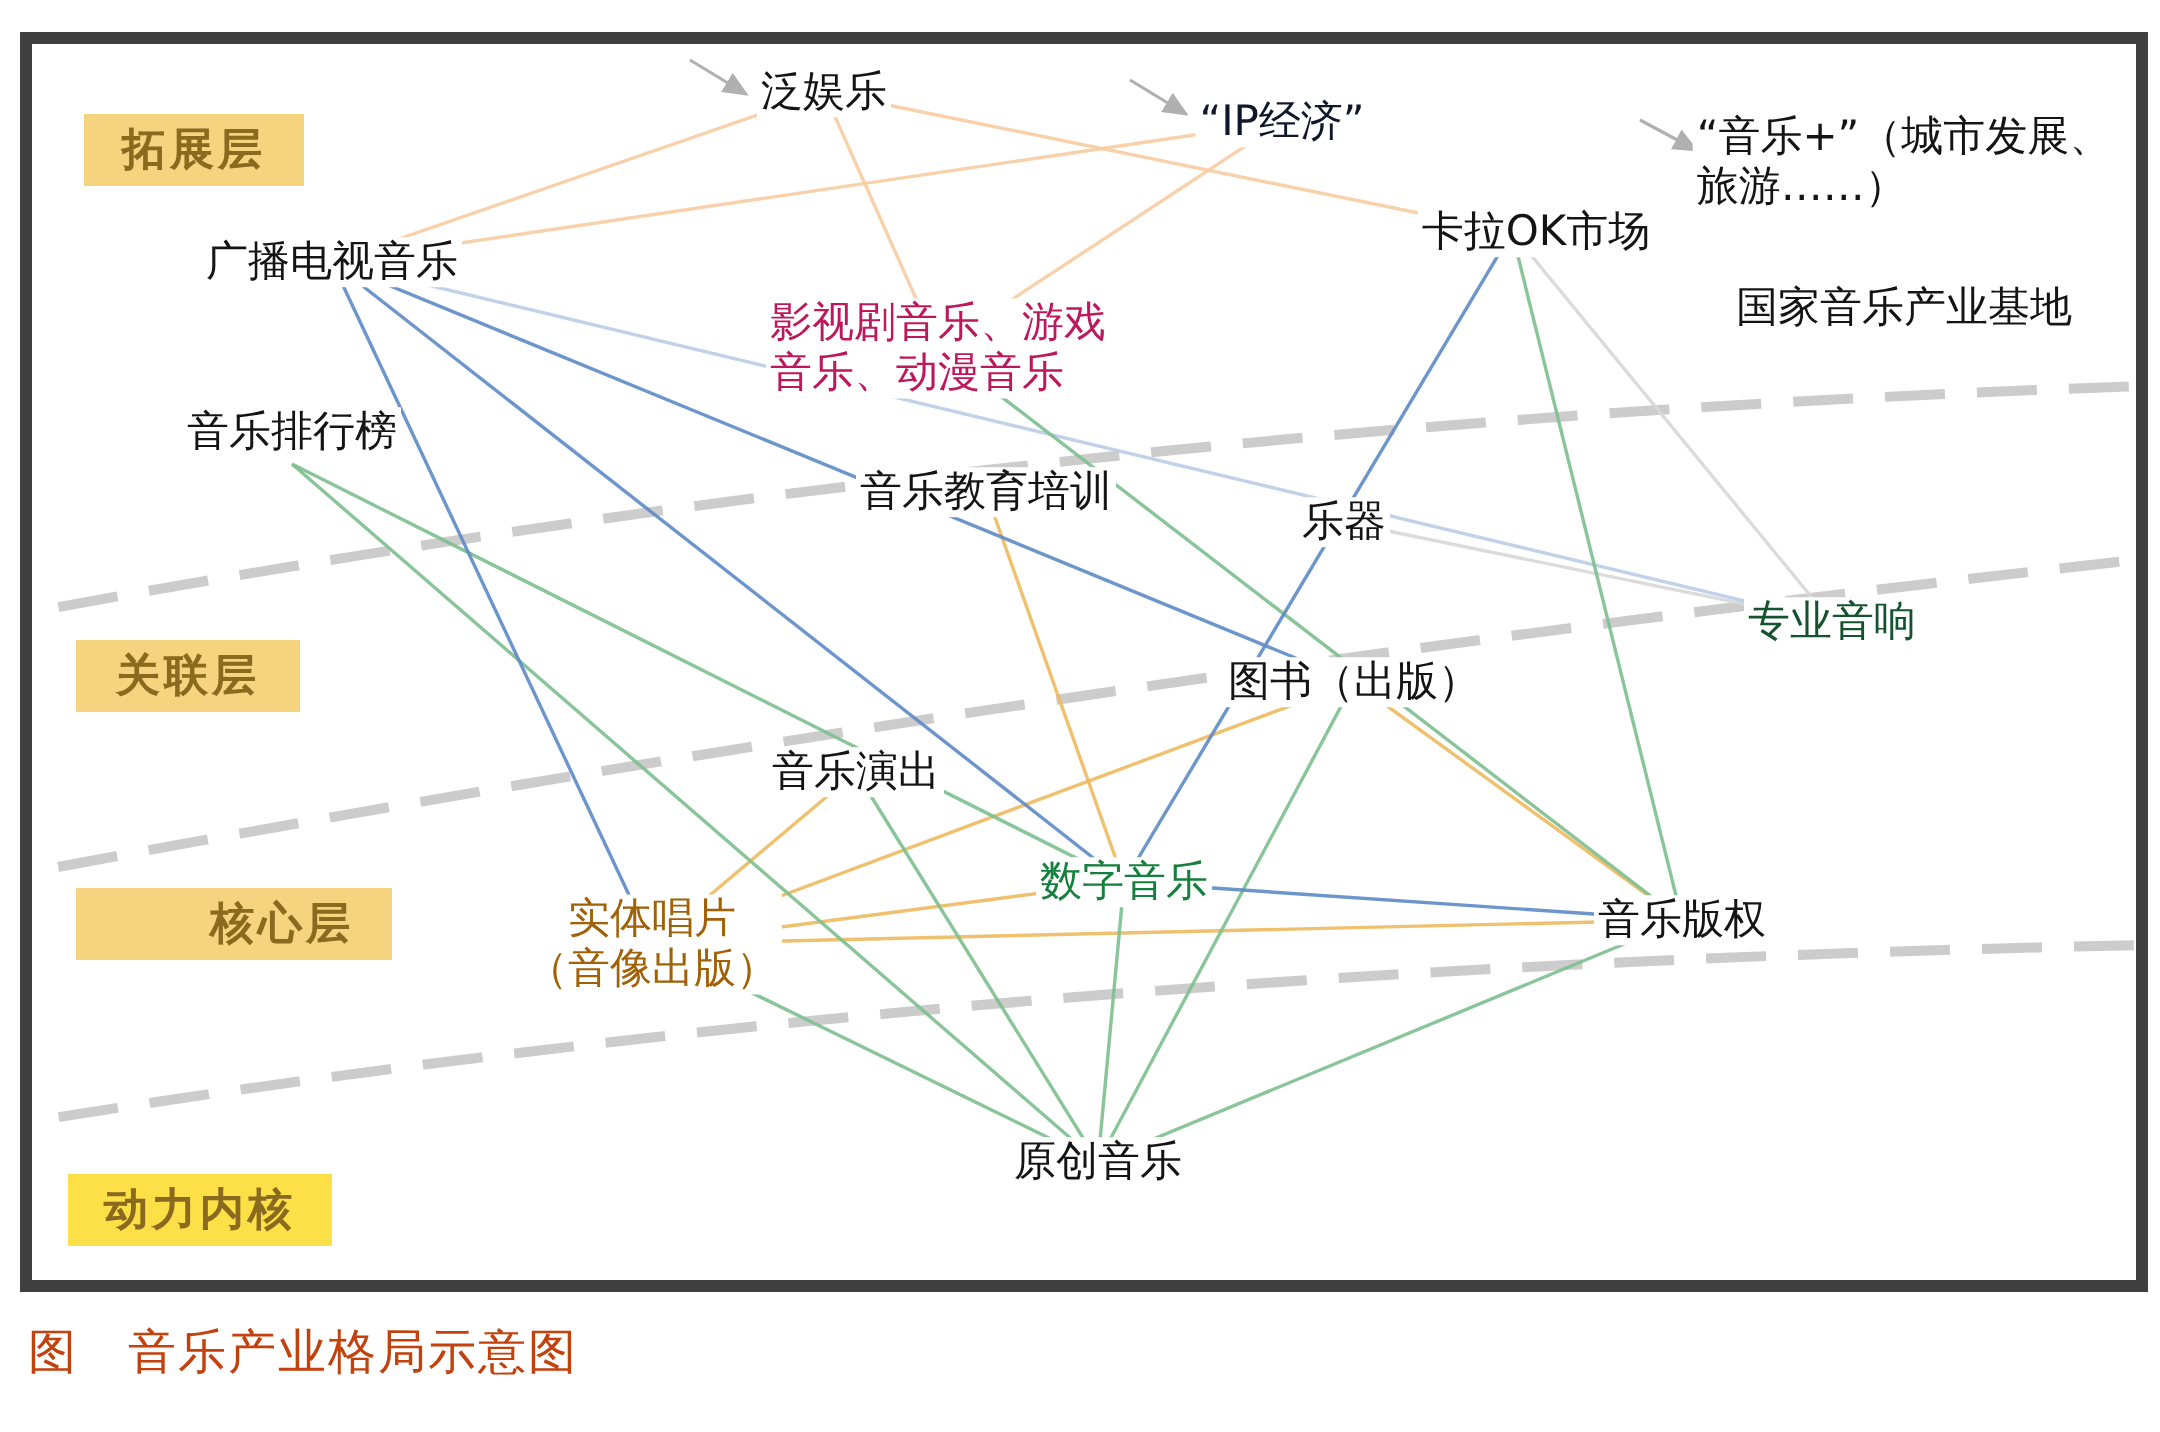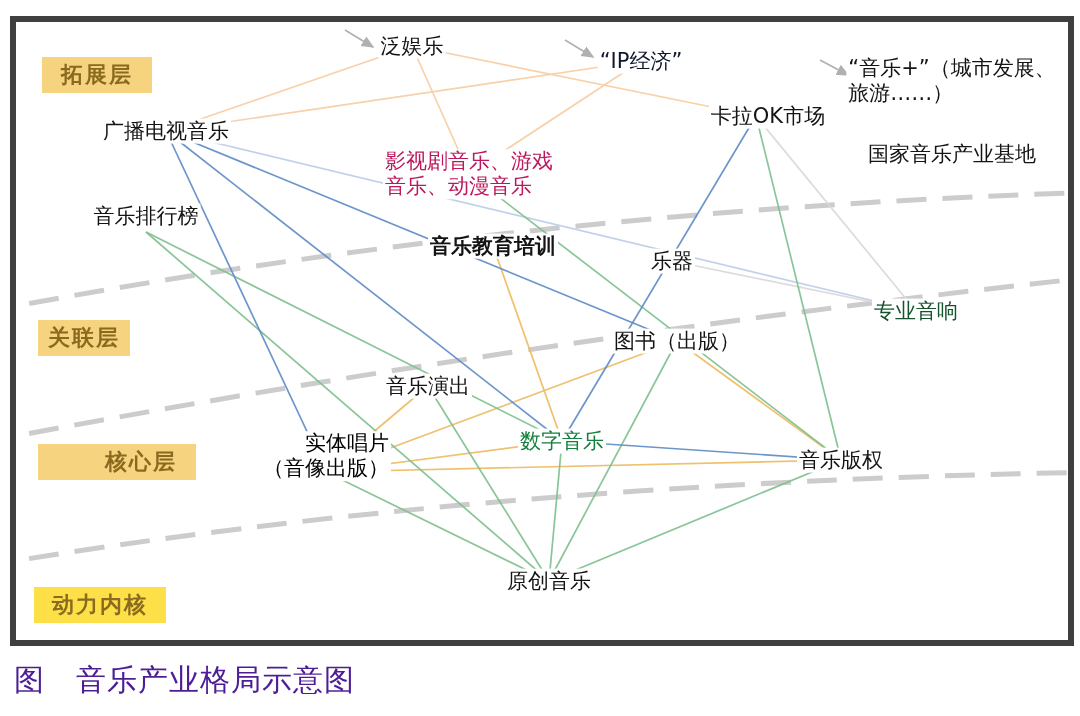--- a/index.html
+++ b/index.html
@@ -55,22 +55,22 @@
     background: #ffffff;
     padding: 0 2px;
     white-space: pre;
     text-align: center;
   }
   .caption {
     position: absolute;
     left: 14px;
     top: 660px;
     font-family: "DejaVu Serif", serif;
-    font-size: 30px;
-    color: #4c1d95;
+    font-size: 24px;
+    color: #c2410c;
     letter-spacing: 1px;
   }
 </style>
 </head>
 <body>
 
 <div class="frame" style="border-color: rgb(63, 63, 63);">
   <div class="canvas">
     <svg width="1080" height="716" viewBox="0 0 1080 716">
       <defs>
@@ -123,33 +123,33 @@
         <div class="node" style="left: 408px; top: 42px; color: rgb(20, 20, 20);">泛娱乐</div>
         <div class="node" style="left: 637px; top: 57px; color: #0f172a;">“IP经济”</div>
         <div class="node" style="left: 948px; top: 77px; color: rgb(20, 20, 20); text-align: left;">“音乐+”（城市发展、
 旅游……）</div>
         <div class="node" style="left: 162px; top: 127px; color: rgb(20, 20, 20);">广播电视音乐</div>
         <div class="node" style="left: 752px; top: 112px; color: rgb(20, 20, 20); margin-left: 12px;">卡拉OK市场</div>
         <div class="node" style="left: 948px; top: 150px; color: rgb(20, 20, 20);">国家音乐产业基地</div>
         <div class="node" style="left: 465px; top: 170px; color: #be185d; text-align: left;">影视剧音乐、游戏
 音乐、动漫音乐</div>
         <div class="node" style="left: 142px; top: 212px; color: rgb(20, 20, 20);">音乐排行榜</div>
-        <div class="node" style="left: 489px; top: 242px; color: rgb(20, 20, 20); font-weight: bold;">音乐教育培训</div>
+        <div class="node" style="left: 489px; top: 242px; color: rgb(20, 20, 20);">音乐教育培训</div>
         <div class="node" style="left: 668px; top: 257px; color: rgb(20, 20, 20);">乐器</div>
         <div class="node" style="left: 912px; top: 307px; color: #14532d;">专业音响</div>
         <div class="node" style="left: 673px; top: 337px; color: rgb(20, 20, 20);">图书（出版）</div>
         <div class="node" style="left: 424px; top: 382px; color: rgb(20, 20, 20);">音乐演出</div>
         <div class="node" style="left: 558px; top: 437px; color: #15803d;">数字音乐</div>
-        <div class="node" style="left: 322px; top: 452px; color: #000000; text-align: right;">实体唱片
+        <div class="node" style="left: 322px; top: 468px; color: #a16207;">实体唱片
 （音像出版）</div>
         <div class="node" style="left: 837px; top: 456px; color: rgb(20, 20, 20);">音乐版权</div>
         <div class="node" style="left: 545px; top: 577px; color: rgb(20, 20, 20);">原创音乐</div>
       </div>
     <div>
         <div class="layer-label" style="left: 38px; top: 53px; width: 110px; height: 36px; background: rgb(245, 211, 127); color: rgb(138, 106, 31);">拓展层</div>
-        <div class="layer-label" style="left: 34px; top: 316px; width: 92px; height: 36px; background: rgb(245, 211, 127); color: rgb(138, 106, 31);">关联层</div>
+        <div class="layer-label" style="left: 34px; top: 316px; width: 112px; height: 36px; background: rgb(245, 211, 127); color: rgb(138, 106, 31);">关联层</div>
         <div class="layer-label" style="left: 34px; top: 440px; width: 110px; height: 36px; background: rgb(245, 211, 127); color: rgb(138, 106, 31); padding-left: 48px;">核心层</div>
         <div class="layer-label" style="left: 30px; top: 583px; width: 132px; height: 36px; background: #fde047; color: rgb(138, 106, 31);">动力内核</div>
       </div>
   </div>
 </div>
 
 <div class="caption">图　音乐产业格局示意图</div>
 
 </body></html>

